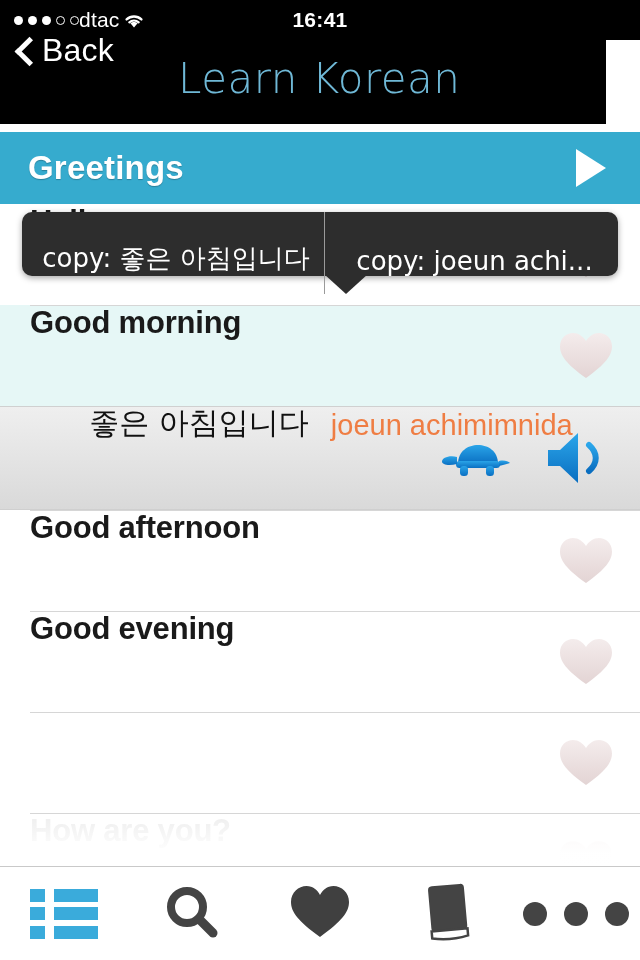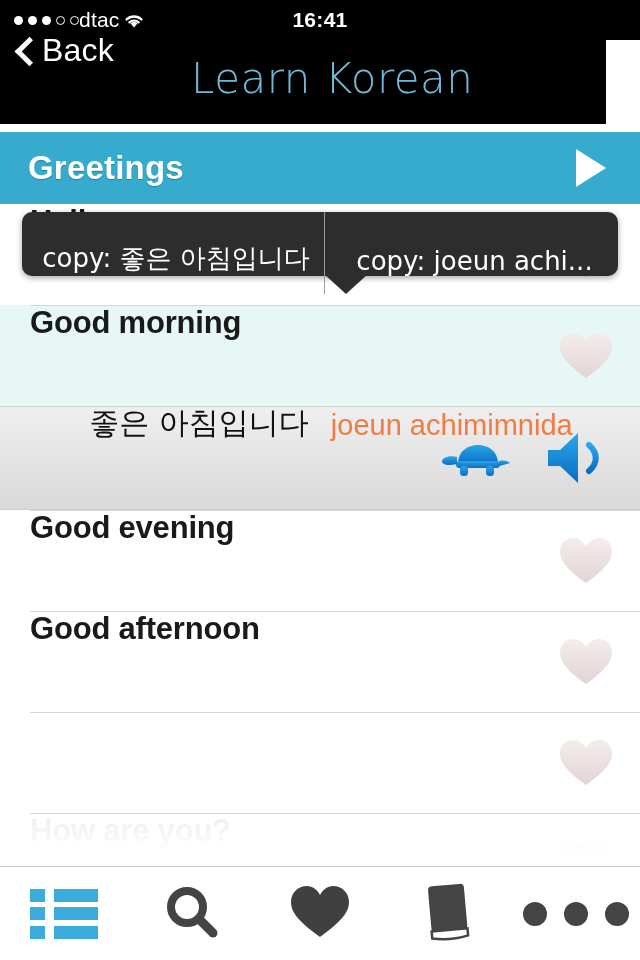--- a/index.html
+++ b/index.html
@@ -79,21 +79,21 @@
     transform: rotate(45deg);
   }
   #back-label {
     color: #fff; font-size: 32px; letter-spacing: 0.2px;
   }
   #nav-title {
     position: absolute; left: 178px; top: 50%;
     transform: translateY(-50%);
     color: #6fb8d6; font-size: 42px;
     font-family: "DejaVu Sans", sans-serif;
-    font-weight: 300; letter-spacing: 0.5px; margin-left: 13px;
+    font-weight: 300; letter-spacing: 0.5px;
   }
 
   
   #section-header {
     position: absolute; top: 132px; left: 0;
     width: 640px; height: 72px;
     background: #36abce;
     display: flex; align-items: center;
     cursor: pointer;
   }
@@ -351,46 +351,46 @@
             </linearGradient>
           </defs>
           <path d="M4 21 L16 21 L34 4 L34 54 L16 37 L4 37 Z" fill="url(#sg)"></path>
           <path d="M45 16 C54 24 54 34 45 42" stroke="url(#sg)" stroke-width="6" fill="none" stroke-linecap="round"></path>
         </svg>
       </span>
     </div>
 
     <div class="row">
       <span class="sep"></span>
-      <span class="row-label">Good evening</span>
-      <span class="heart-fav">
-        <svg width="56" height="50" viewBox="0 0 56 50">
-          <defs>
-            <linearGradient id="hg3" x1="0" y1="0" x2="0" y2="1">
-              <stop offset="0%" stop-color="#f4ecec"></stop>
-                <stop offset="100%" stop-color="#e3d4d4"></stop>
-            </linearGradient>
-          </defs>
-          <path d="M28 47 C8 33 2 24 2 15.5 C2 7 8.5 2 15 2 C20.5 2 25 5.5 28 10 C31 5.5 35.5 2 41 2 C47.5 2 54 7 54 15.5 C54 24 48 33 28 47 Z" fill="url(#hg3)"></path>
+      <span class="row-label">Good afternoon</span>
+      <span class="heart-fav">
+        <svg width="56" height="50" viewBox="0 0 56 50">
+          <defs>
+            <linearGradient id="hg2" x1="0" y1="0" x2="0" y2="1">
+              <stop offset="0%" stop-color="#f4ecec"></stop>
+                <stop offset="100%" stop-color="#e3d4d4"></stop>
+            </linearGradient>
+          </defs>
+          <path d="M28 47 C8 33 2 24 2 15.5 C2 7 8.5 2 15 2 C20.5 2 25 5.5 28 10 C31 5.5 35.5 2 41 2 C47.5 2 54 7 54 15.5 C54 24 48 33 28 47 Z" fill="url(#hg2)"></path>
         </svg>
       </span>
     </div>
 
     <div class="row">
       <span class="sep"></span>
-      <span class="row-label">Good afternoon</span>
-      <span class="heart-fav">
-        <svg width="56" height="50" viewBox="0 0 56 50">
-          <defs>
-            <linearGradient id="hg2" x1="0" y1="0" x2="0" y2="1">
-              <stop offset="0%" stop-color="#f4ecec"></stop>
-                <stop offset="100%" stop-color="#e3d4d4"></stop>
-            </linearGradient>
-          </defs>
-          <path d="M28 47 C8 33 2 24 2 15.5 C2 7 8.5 2 15 2 C20.5 2 25 5.5 28 10 C31 5.5 35.5 2 41 2 C47.5 2 54 7 54 15.5 C54 24 48 33 28 47 Z" fill="url(#hg2)"></path>
+      <span class="row-label">Good evening</span>
+      <span class="heart-fav">
+        <svg width="56" height="50" viewBox="0 0 56 50">
+          <defs>
+            <linearGradient id="hg3" x1="0" y1="0" x2="0" y2="1">
+              <stop offset="0%" stop-color="#f4ecec"></stop>
+                <stop offset="100%" stop-color="#e3d4d4"></stop>
+            </linearGradient>
+          </defs>
+          <path d="M28 47 C8 33 2 24 2 15.5 C2 7 8.5 2 15 2 C20.5 2 25 5.5 28 10 C31 5.5 35.5 2 41 2 C47.5 2 54 7 54 15.5 C54 24 48 33 28 47 Z" fill="url(#hg3)"></path>
         </svg>
       </span>
     </div>
 
     <div class="row">
       <span class="sep"></span>
       <span class="heart-fav">
         <svg width="56" height="50" viewBox="0 0 56 50">
           <defs>
             <linearGradient id="hg4" x1="0" y1="0" x2="0" y2="1">

